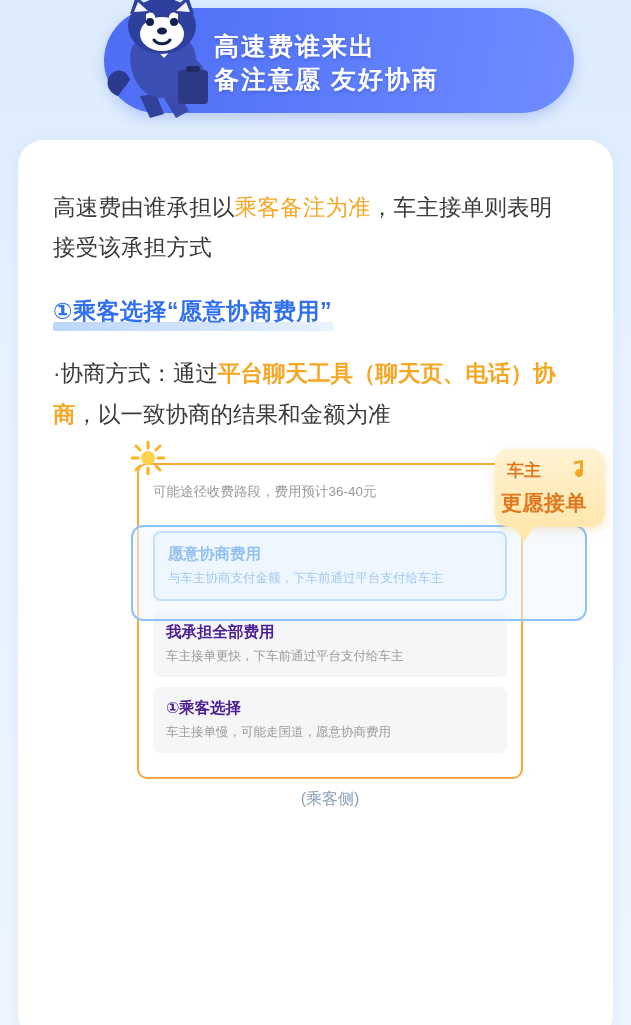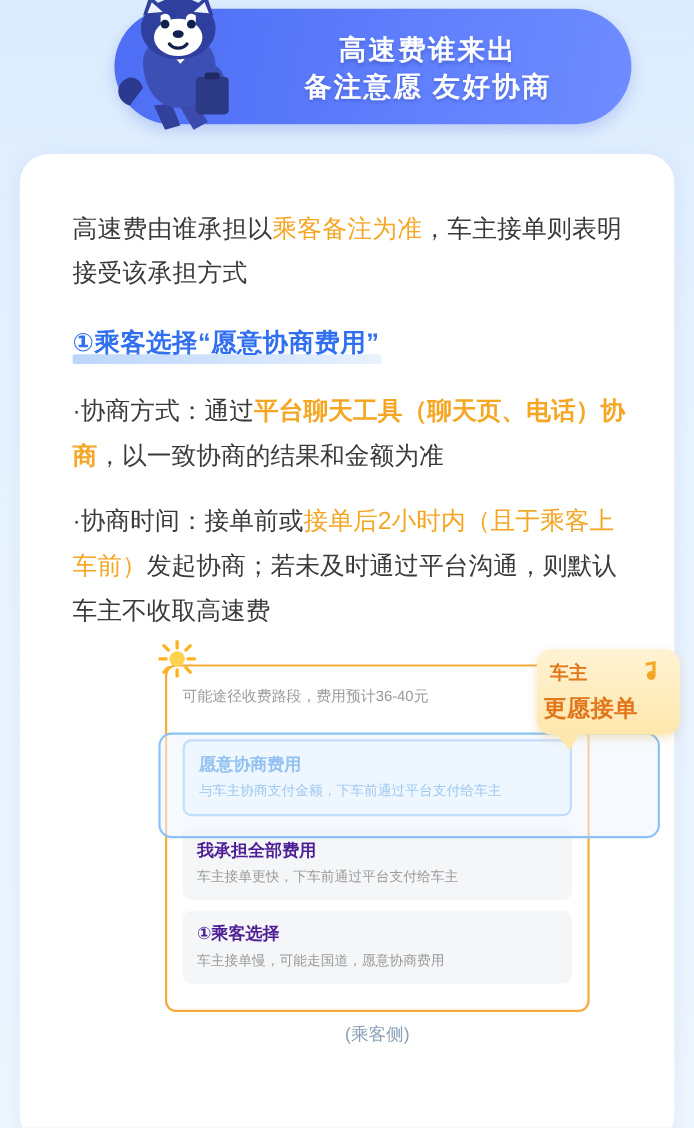--- a/index.html
+++ b/index.html
@@ -32,21 +32,21 @@
     height: 105px;
     border-radius: 54px;
     background: linear-gradient(100deg, #4d6ef5 0%, #5b7bfb 45%, #6f8cff 100%);
     box-shadow: 0 6px 14px rgba(70,100,220,0.25);
   }
   .banner-text {
     position: absolute;
     left: 110px;
     top: 22px;
     width: 350px;
-    text-align: center;
+    text-align: left;
     color: #ffffff;
     font-weight: bold;
     letter-spacing: 2px;
     text-shadow: 0 2px 3px rgba(40,60,160,0.35);
   }
   .banner-line1 { font-size: 25px; line-height: 32px; }
   .banner-line2 { font-size: 25px; line-height: 34px; }
 
   
   .mascot {
@@ -62,21 +62,21 @@
     position: absolute;
     left: 18px;
     top: 140px;
     width: 595px;
     height: 900px;
     background: #ffffff;
     border-radius: 26px;
     box-shadow: 0 4px 18px rgba(120,150,200,0.12);
   }
   .card-inner {
-    padding: 48px 38px 0 48px;
+    padding: 48px 38px 0 35px;
   }
 
   .para {
     font-size: 22.5px;
     line-height: 40px;
     color: #3a3a3a;
     margin-bottom: 22px;
     letter-spacing: 0.2px;
   }
   .hl-orange { color: #f5a623; }
@@ -177,21 +177,21 @@
     font-size: 16px;
     color: #8aa0b5;
     width: 386px;
   }
 
   
   .bubble {
     position: absolute;
     right: -78px;
     top: -14px;
-    width: 130px;
+    width: 110px;
     height: 78px;
     background: linear-gradient(180deg, #fff3d3 0%, #ffe7ad 100%);
     border-radius: 14px;
     box-shadow: 0 3px 8px rgba(220,170,60,0.25);
     z-index: 6;
   }
   .bubble:after {
     content: "";
     position: absolute;
     left: 16px;
@@ -281,23 +281,20 @@
 
       <div class="subhead">
         <span class="bar"></span>
         <span class="txt">①乘客选择“愿意协商费用”</span>
       </div>
 
       <div class="bullet">
         <span>·协商方式：通过</span><span class="hl-orange-b">平台聊天工具（聊天页、电话）协商</span><span>，以一致协商的结果和金额为准</span>
       </div>
 
-      <div class="bullet">
-        <span>·协商时间：接单前或</span><span class="hl-orange">接单后2小时内（且于乘客上车前）</span><span>发起协商；若未及时通过平台沟通，则默认车主不收取高速费</span>
-      </div>
 
       
       <div class="mock">
 
         <div class="mock-card">
           <div class="mock-sub">可能途径收费路段，费用预计36-40元</div>
 
           <div class="opt opt-sel">
             <div class="opt-title">愿意协商费用</div>
             <div class="opt-desc">与车主协商支付金额，下车前通过平台支付给车主</div>

